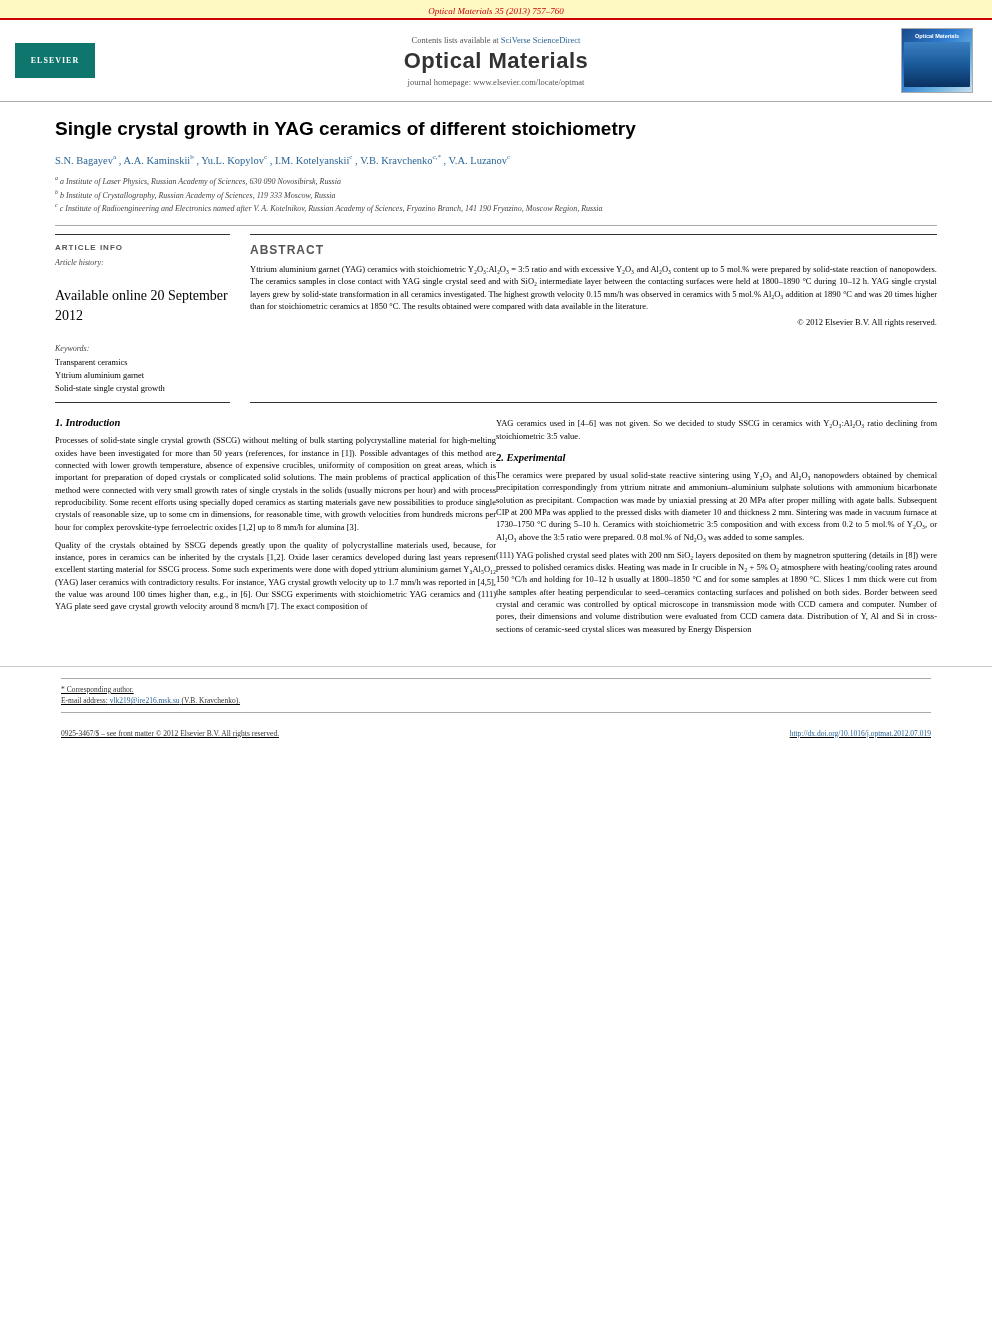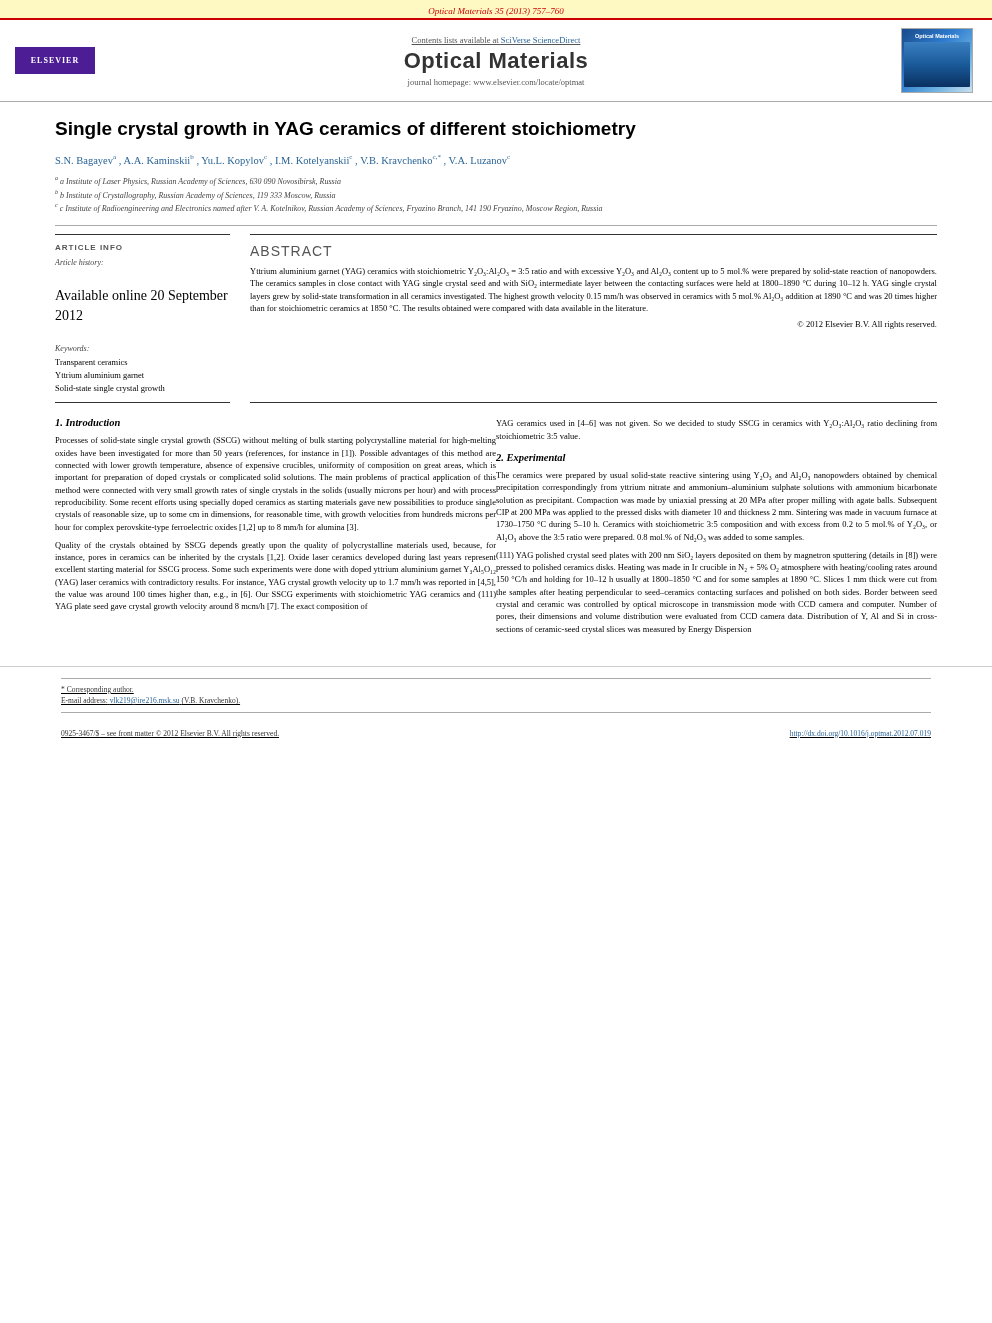--- a/index.html
+++ b/index.html
@@ -33,42 +33,41 @@
     }
     .header-left {
       width: 90px;
       display: flex;
       flex-direction: column;
       justify-content: center;
       align-items: center;
     }
     .elsevier-logo {
       width: 80px;
-      height: 27px;
-      background: #4c1d95;
+      height: 35px;
+      background: #0f766e;
       display: flex;
       align-items: center;
       justify-content: center;
       color: #fff;
       font-size: 8px;
       font-weight: bold;
       letter-spacing: 1px;
     }
     .header-center {
       flex: 1;
       display: flex;
       flex-direction: column;
       align-items: center;
       justify-content: center;
       gap: 3px;
     }
     .sciverse-line {
       font-size: 8.5px;
       color: #555;
-      text-decoration: underline;
     }
     .journal-title-main {
       font-size: 22px;
       font-weight: bold;
       color: #333;
       font-family: Arial, sans-serif;
       letter-spacing: 0.5px;
     }
     .journal-homepage {
       font-size: 8.5px;
@@ -191,22 +190,22 @@
     }
 
     
     .abstract-section {
       flex: 1;
       border-top: 1px solid #333;
       border-bottom: 1px solid #333;
       padding: 8px 0;
     }
     .abstract-header {
-      font-size: 14px;
-      font-weight: normal;
+      font-size: 12px;
+      font-weight: bold;
       letter-spacing: 1px;
       text-transform: uppercase;
       color: #555;
       font-family: Arial, sans-serif;
       margin-bottom: 6px;
     }
     .abstract-text {
       font-size: 8.5px;
       line-height: 1.45;
       color: #000;

